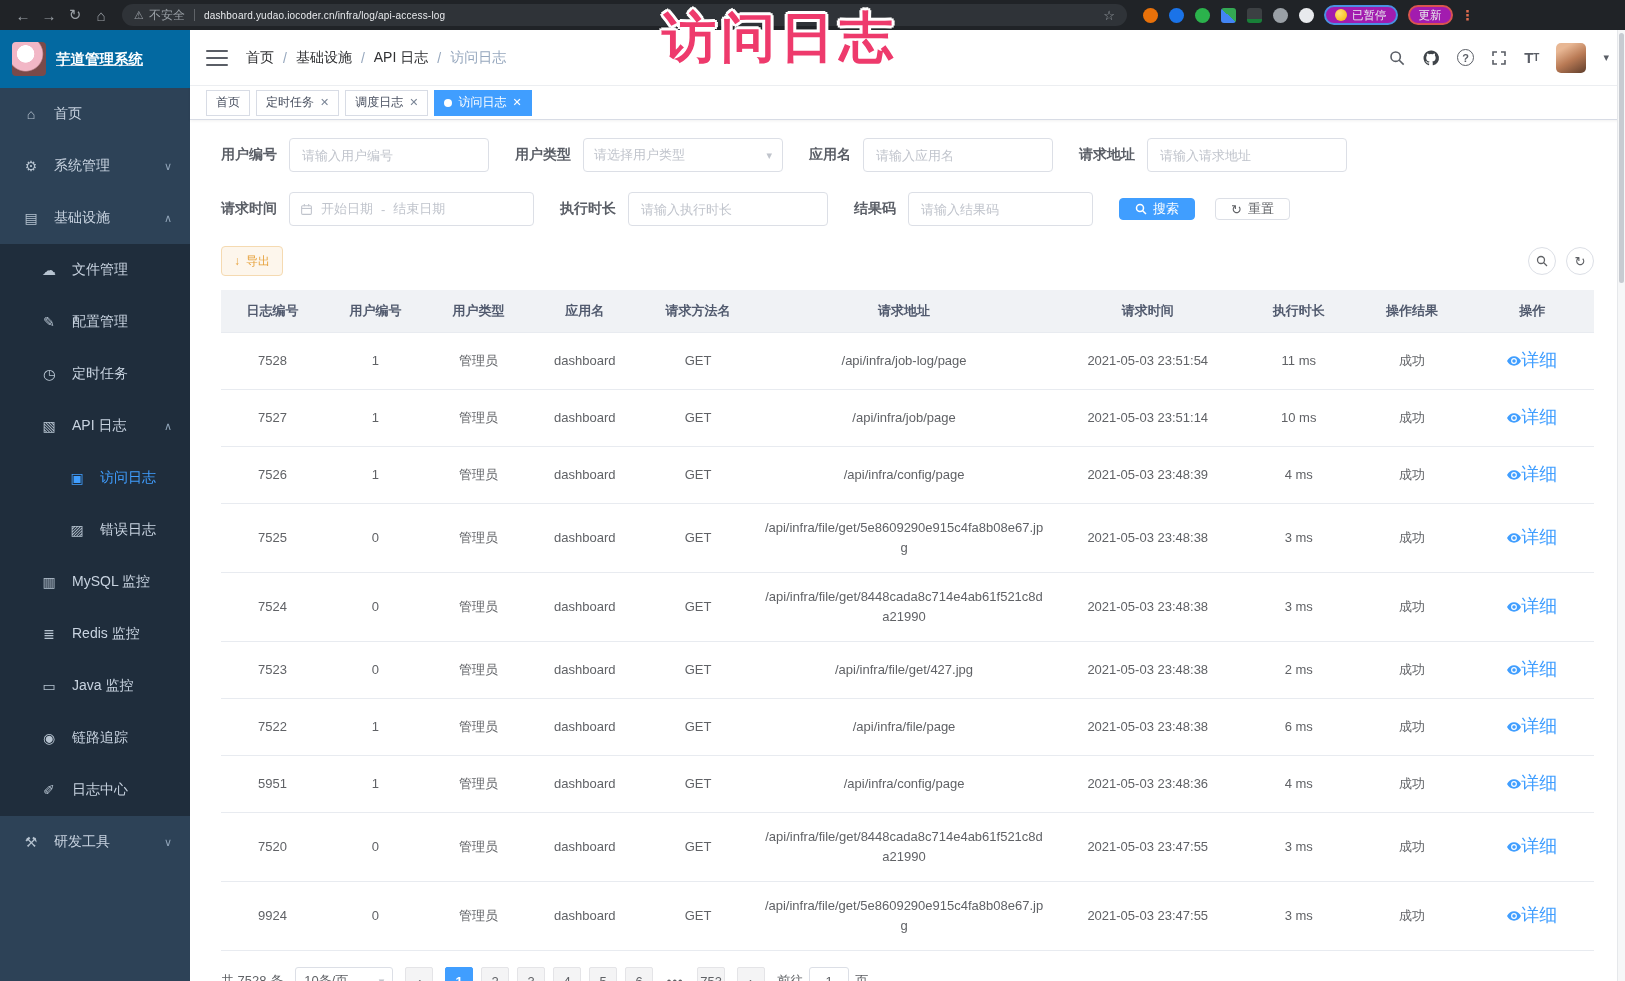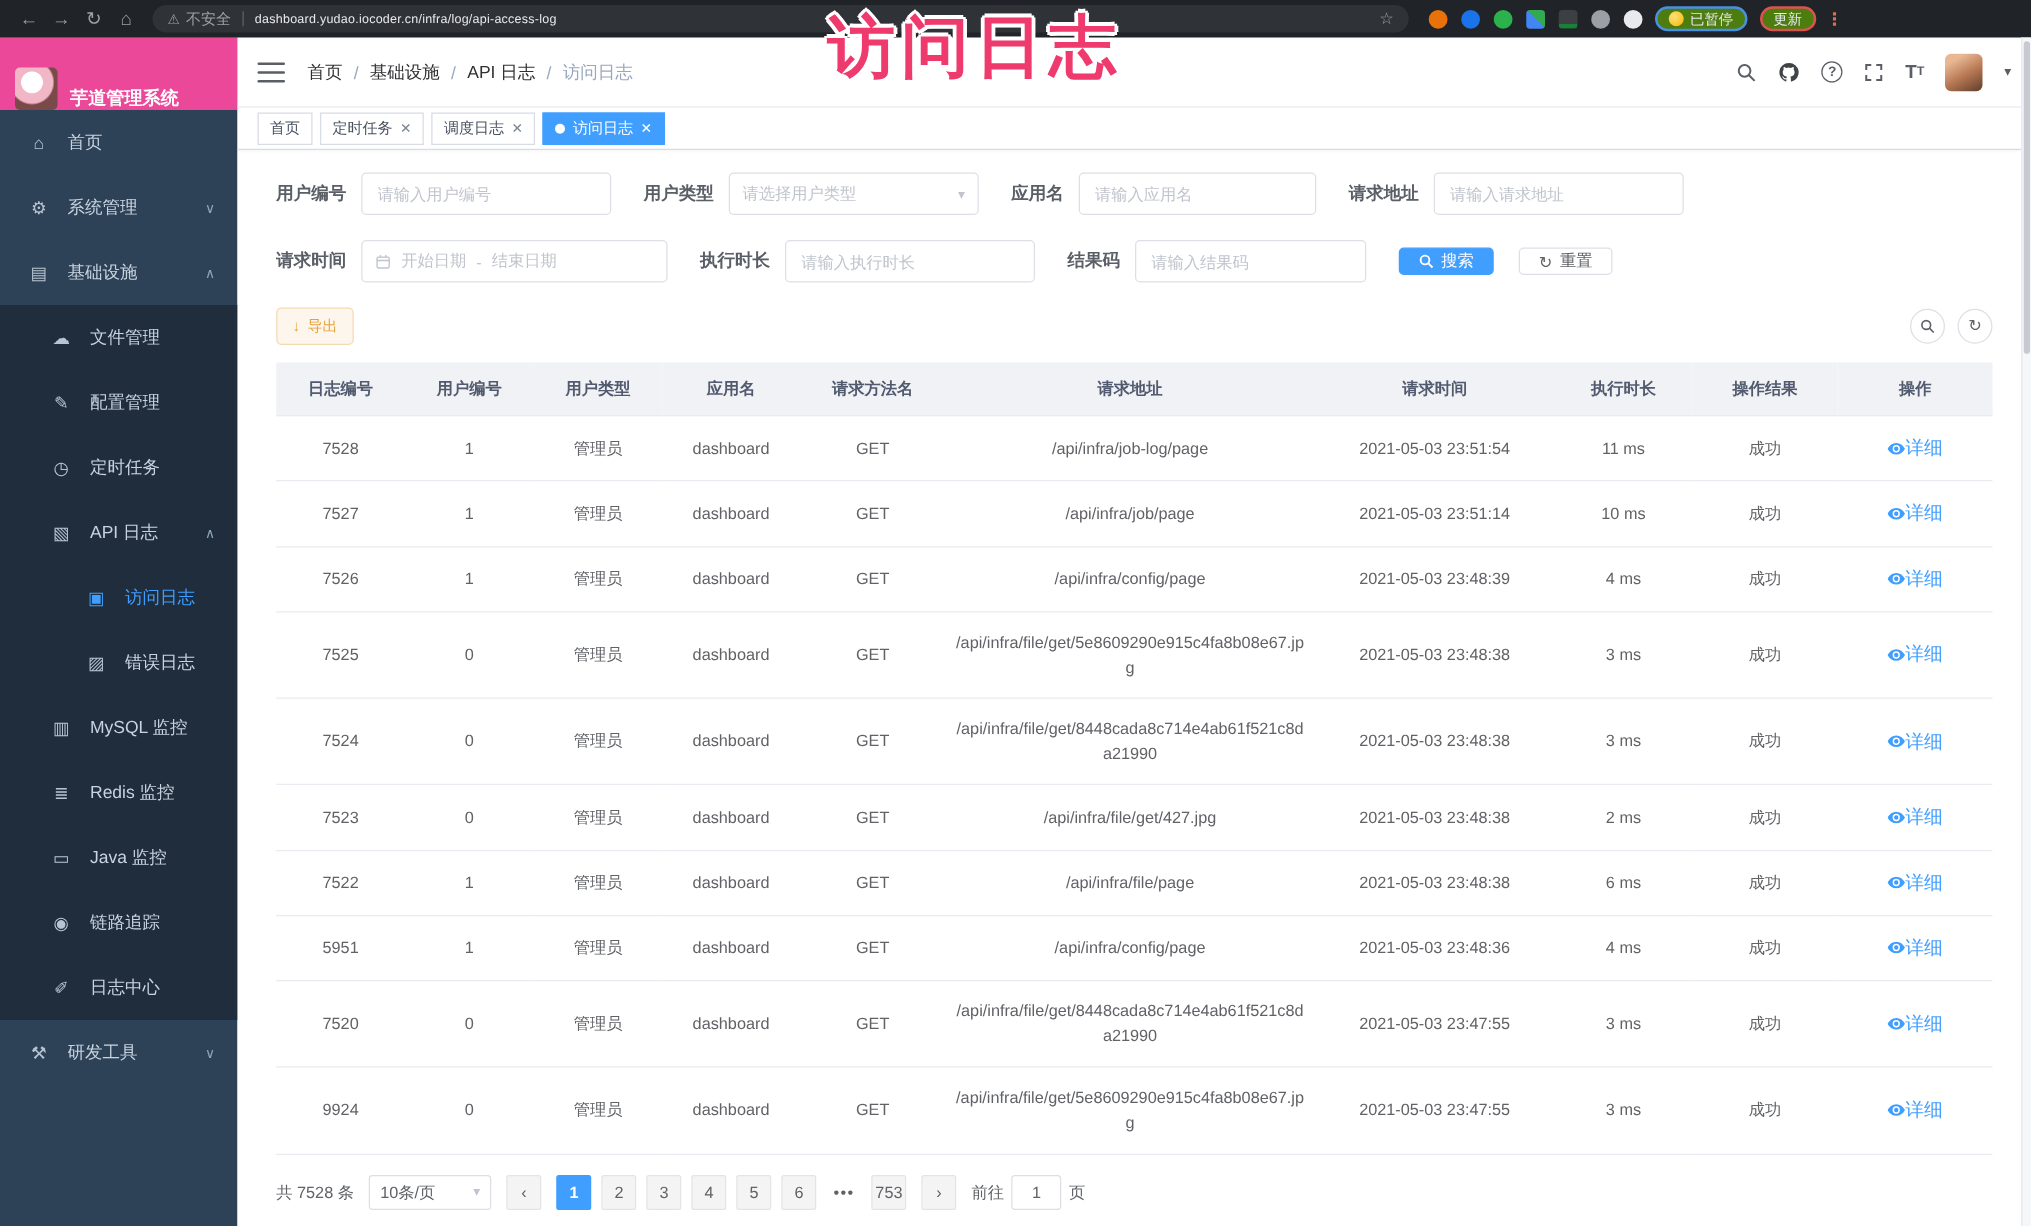--- a/index.html
+++ b/index.html
@@ -9,30 +9,30 @@
   .chrome { height:30px; background:#202327; display:flex; align-items:center; padding:0 10px; position:relative; z-index:2; }
   .nav-ic { width:26px; text-align:center; color:#9aa0a6; font-size:15px; cursor:pointer; flex:0 0 auto; }
   .url-pill { width:1005px; height:22px; margin-left:8px; background:#2f3338; border-radius:12px; display:flex; align-items:center; padding:0 12px; color:#9aa0a6; font-size:12px; }
   .url-pill .warn { font-size:11px; margin-right:5px; }
   .url-pill .divider { width:1px; height:12px; background:#5f6368; margin:0 9px; }
   .url-pill .url { color:#e8eaed; font-size:10px; letter-spacing:.2px; }
   .url-pill .star { margin-left:auto; color:#9aa0a6; font-size:13px; }
   .ext-row { display:flex; align-items:center; gap:11px; margin-left:16px; }
   .ext { width:15px; height:15px; border-radius:50%; }
   .ext.sq { border-radius:3px; }
-  .pill { height:20px; border-radius:11px; display:flex; align-items:center; padding:0 9px; margin-left:10px; font-size:11.5px; color:#e8eaed; background:#4d7c0f; }
+  .pill { height:20px; border-radius:11px; display:flex; align-items:center; padding:0 9px; margin-left:10px; font-size:11.5px; color:#e8eaed; background:#a21caf; }
   .pill.paused { border:2px solid #4a90e2; gap:5px; }
   .pill .emoji { width:12px; height:12px; border-radius:50%; background:radial-gradient(circle at 35% 35%, #ffe27a, #f7b500); }
   .pill.update { border:2px solid #d9544f; }
   .menu-dots { color:#e06c4f; font-size:14px; margin-left:8px; font-weight:bold; }
 
   
   .app { display:flex; height:951px; }
   .sidebar { width:190px; background:#2d4257; color:#c8d3e0; flex:0 0 auto; overflow:hidden; }
-  .logo-bar { height:58px; background:#ec4899; display:flex; align-items:flex-end; gap:10px; padding:0 12px; }
+  .logo-bar { height:58px; background:#0369a1; display:flex; align-items:center; gap:10px; padding:0 12px;text-decoration:underline; }
   .logo-img { width:34px; height:34px; border-radius:4px; background:radial-gradient(circle at 40% 35%, #fff 0 28%, #f2b7c6 30% 55%, #7a4a4a 60%); flex:0 0 auto; }
   .logo-title { color:#fff; font-size:14.5px; font-weight:bold; white-space:nowrap; }
   .side-item { height:52px; display:flex; align-items:center; position:relative; padding-left:22px; font-size:14px; cursor:pointer; }
   .side-item.sub { background:#1f2d3c; }
   .side-item.d1 { padding-left:40px; }
   .side-item.d2 { padding-left:68px; }
   .s-icon { width:18px; text-align:center; margin-right:14px; font-size:14px; color:#b7c4d1; }
   .s-arrow { position:absolute; right:18px; font-size:11px; color:#90a4b8; }
   .side-item.active, .side-item.active .s-icon { color:#409eff; }
 
@@ -83,21 +83,21 @@
   
   table { width:100%; border-collapse:collapse; table-layout:fixed; }
   th { background:#f0f2f5; color:#515a6e; font-size:13px; font-weight:bold; padding:12px 4px; text-align:center; }
   td { font-size:13px; color:#606266; padding:14px 6px; text-align:center; border-bottom:1px solid #e8ebf0; word-break:break-all; line-height:1.55; }
   tr.trow:first-child td { border-top:1px solid #e8ebf0; }
   th:nth-child(1),td:nth-child(1){width:7.5%;} th:nth-child(2),td:nth-child(2){width:7.5%;}
   th:nth-child(3),td:nth-child(3){width:7.5%;} th:nth-child(4),td:nth-child(4){width:8%;}
   th:nth-child(5),td:nth-child(5){width:8.5%;} th:nth-child(6),td:nth-child(6){width:21.5%;}
   th:nth-child(7),td:nth-child(7){width:14%;} th:nth-child(8),td:nth-child(8){width:8%;}
   th:nth-child(9),td:nth-child(9){width:8.5%;} th:nth-child(10),td:nth-child(10){width:9%;}
-  .detail-link { color:#409eff; font-size:15px; cursor:pointer; display:inline-flex; align-items:center; gap:0; white-space:nowrap; }
+  .detail-link { color:#409eff; font-size:18px; cursor:pointer; display:inline-flex; align-items:center; gap:0; white-space:nowrap; }
 
   
   .pagination { display:flex; align-items:center; justify-content:flex-start; gap:12px; margin:16px 58px 0 0; font-size:13px; color:#606266; }
   .psel { width:98px; height:28px; border:1px solid #dcdfe6; border-radius:3px; display:flex; align-items:center; justify-content:space-between; padding:0 8px; color:#606266; cursor:pointer; }
   .pager { display:flex; gap:8px; }
   .pg { min-width:28px; height:28px; background:#f4f4f5; border:1px solid #e4e4e7; border-radius:2px; display:flex; align-items:center; justify-content:center; font-size:13px; color:#606266; cursor:pointer; }
   .pg.active { background:#409eff; border-color:#409eff; color:#fff; font-weight:bold; }
   .pg.dots { background:transparent; border-color:transparent; letter-spacing:1px; }
   .goto { display:flex; align-items:center; gap:6px; }
   .goto input { width:40px; height:28px; border:1px solid #dcdfe6; border-radius:3px; text-align:center; font-size:13px; color:#606266; }

